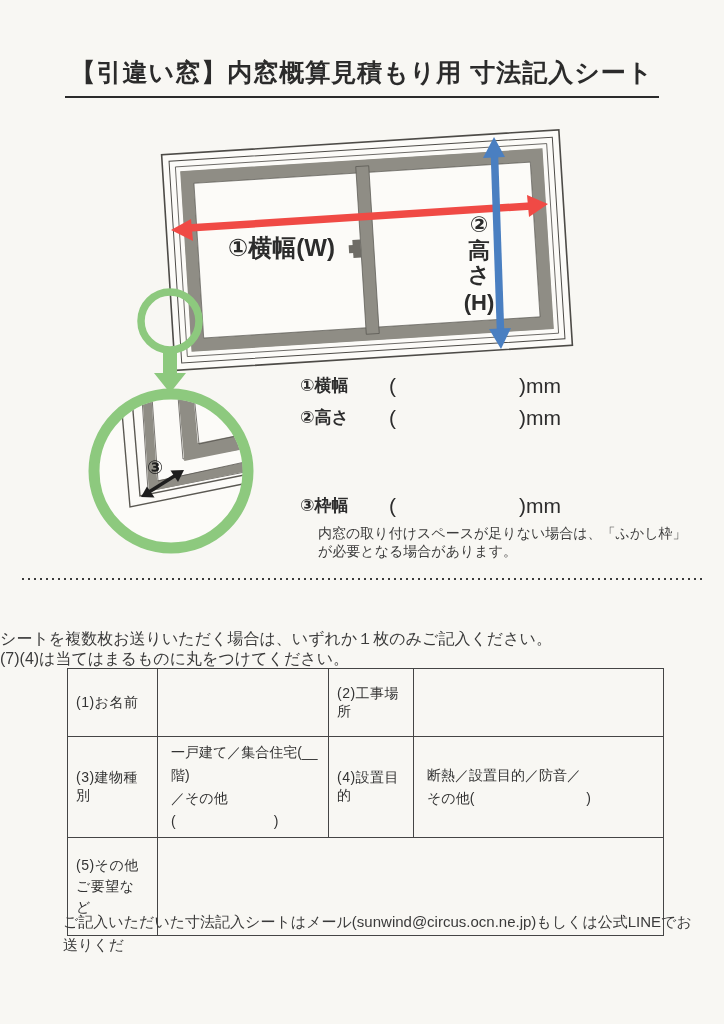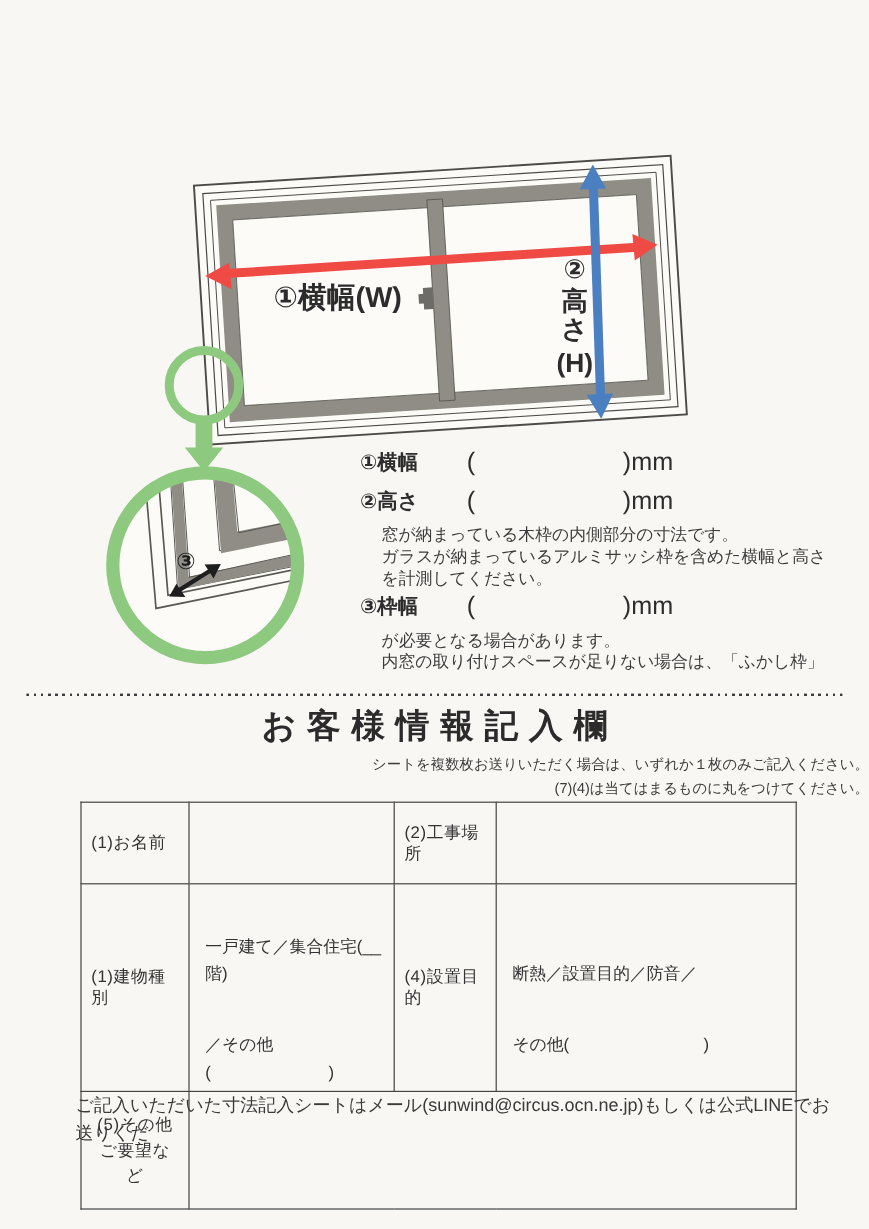--- a/index.html
+++ b/index.html
@@ -39,56 +39,59 @@
     position:absolute;top:578px;left:22px;width:680px;height:2.4px;
     background:repeating-linear-gradient(90deg,#3c3c3c 0 2.2px,transparent 2.2px 6px);
   }
 
   
   .cust-heading{
     position:absolute;top:586px;left:0;width:100%;
     text-align:center;font-size:28px;font-weight:bold;
     letter-spacing:9px;text-indent:9px;color:#2b2b2b;
   }
-  .cust-note{position:absolute;left:0;width:100%;text-align:right;font-size:12px;color:#3a3a3a;}
+  .cust-note{position:absolute;left:0;width:100%;text-align:left;font-size:16px;color:#3a3a3a;}
   .cust-note-1{top:629px;}
   .cust-note-2{top:649px;}
 
   
   .info-table{
     position:absolute;top:668px;left:67px;
     border-collapse:collapse;table-layout:fixed;width:596px;
   }
   .info-table td{
     border:1.6px solid #454545;
     font-size:14px;color:#333;
     padding:4px 8px;
     vertical-align:middle;
     overflow:hidden;
   }
   .info-table .lbl{letter-spacing:0.5px;}
   .info-table .opt{font-size:14px;line-height:1.65;padding-left:13px;}
-  .info-table .opt span{display:block;margin-top:36px;}
+  .info-table .opt span{display:block;}
   .two-line span{display:block;line-height:1.5;}
   .r1 td{height:59px;}
   .r2 td{height:85px;}
-  .r3 td{height:89px;text-align:center;}
+  .r3 td{height:89px;}
 
   
   .footer{
     position:absolute;top:911px;left:63px;width:640px;
     font-size:15px;line-height:1.5;color:#3a3a3a;
   }
   .footer span{display:block;}
 </style>
 </head>
 <body>
 
 <div class="page">
 
+  <div class="title-wrap">
+    <span class="title">【引違い窓】内窓概算見積もり用 寸法記入シート</span>
+  </div>
 
   <svg class="illus" width="724" height="575" viewBox="0 0 724 575">
 
     <defs>
       <clipPath id="lens">
           <circle cx="171" cy="471" r="72"></circle>
         </clipPath>
     </defs>
 
     <g transform="rotate(-3.6 368 250)">
@@ -149,57 +152,51 @@
   <div class="mrow" style="top:374px">
     <span class="mlabel">①横幅</span>
     <span class="mopen">(</span>
     <span class="mclose">)mm</span>
   </div>
   <div class="mrow" style="top:406px">
     <span class="mlabel">②高さ</span>
     <span class="mopen">(</span>
     <span class="mclose">)mm</span>
   </div>
-  <div class="note" style="top:436px">
-    <span>窓が納まっている木枠の内側部分の寸法です。</span>
-    <span>ガラスが納まっているアルミサッシ枠を含めた横幅と高さ</span>
-    <span>を計測してください。</span>
-  </div>
   <div class="mrow" style="top:494px">
     <span class="mlabel">③枠幅</span>
     <span class="mopen">(</span>
     <span class="mclose">)mm</span>
   </div>
   <div class="note" style="top:524px">
+    <span>内窓の取り付けスペースが足りない場合は、「ふかし枠」</span>
     <span>が必要となる場合があります。</span>
-    <span>内窓の取り付けスペースが足りない場合は、「ふかし枠」</span>
   </div>
 
   <div class="dotted-sep"></div>
 
-  <div class="cust-heading">お客様情報記入欄</div>
   <div class="cust-note cust-note-1">シートを複数枚お送りいただく場合は、いずれか１枚のみご記入ください。</div>
   <div class="cust-note cust-note-2">(7)(4)は当てはまるものに丸をつけてください。</div>
 
   <table class="info-table">
     <colgroup>
       <col style="width:90px">
         <col style="width:171px">
         <col style="width:85px">
         <col style="width:250px">
     </colgroup>
     <tbody>
         <tr class="r1">
       <td class="lbl">(1)お名前</td>
       <td></td>
       <td class="lbl">(2)工事場所</td>
       <td></td>
     </tr>
     <tr class="r2">
-      <td class="lbl">(1)建物種別</td>
+      <td class="lbl">(3)建物種別</td>
       <td class="opt">
         <span>一戸建て／集合住宅(__階)</span>
         <span>／その他(　　　　　　　)</span>
       </td>
       <td class="lbl">(4)設置目的</td>
       <td class="opt">
         <span>断熱／設置目的／防音／</span>
         <span>その他(　　　　　　　　)</span>
       </td>
     </tr>

